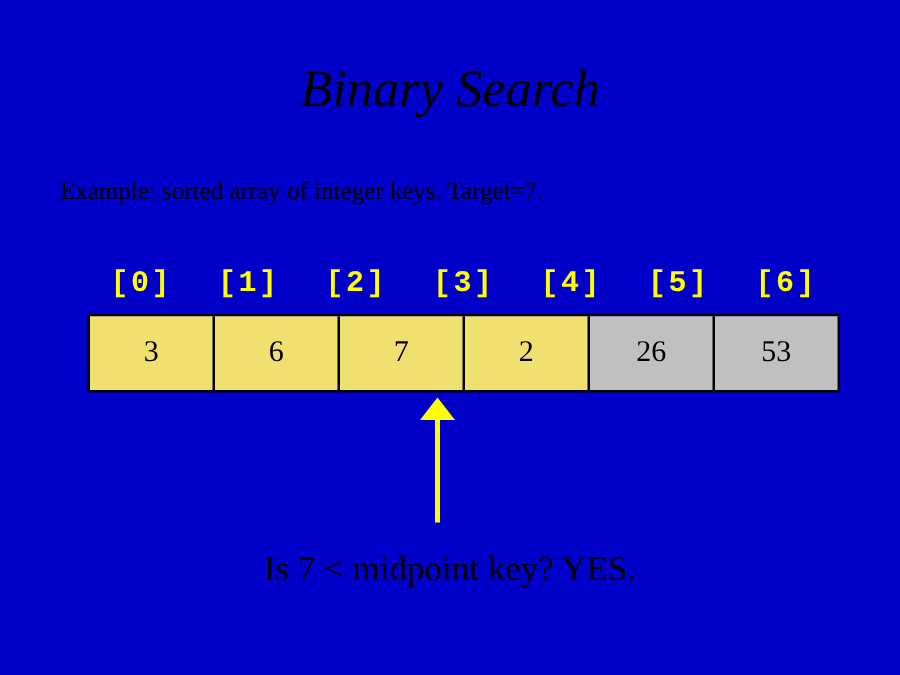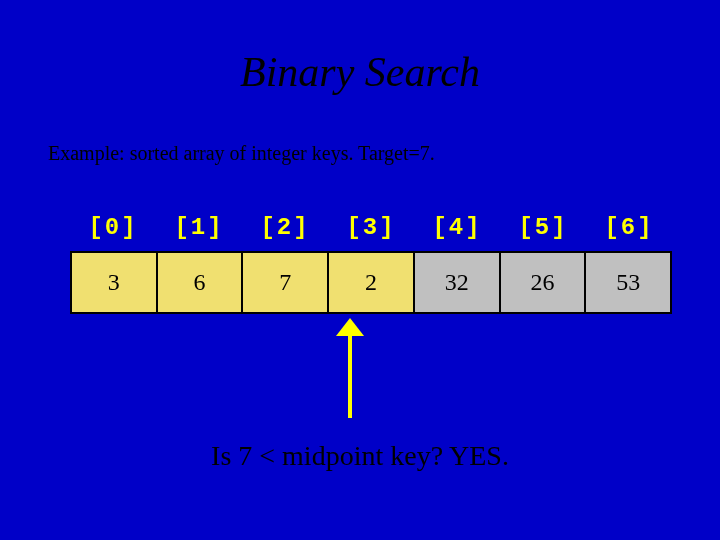--- a/index.html
+++ b/index.html
@@ -109,21 +109,20 @@
     <div class="index-cell">[3]</div>
     <div class="index-cell">[4]</div>
     <div class="index-cell">[5]</div>
     <div class="index-cell">[6]</div>
   </div>
   <div class="cells">
     <div class="value-cell hl-yellow">3</div>
     <div class="value-cell hl-yellow">6</div>
     <div class="value-cell hl-yellow">7</div>
     <div class="value-cell hl-yellow">2</div>
-    <div class="value-cell hl-gray">32</div>
     <div class="value-cell hl-gray">26</div>
     <div class="value-cell hl-gray">53</div>
   </div>
 </div>
 
 <div class="arrow">
   <div class="arrow-head"></div>
   <div class="arrow-shaft"></div>
 </div>
 

